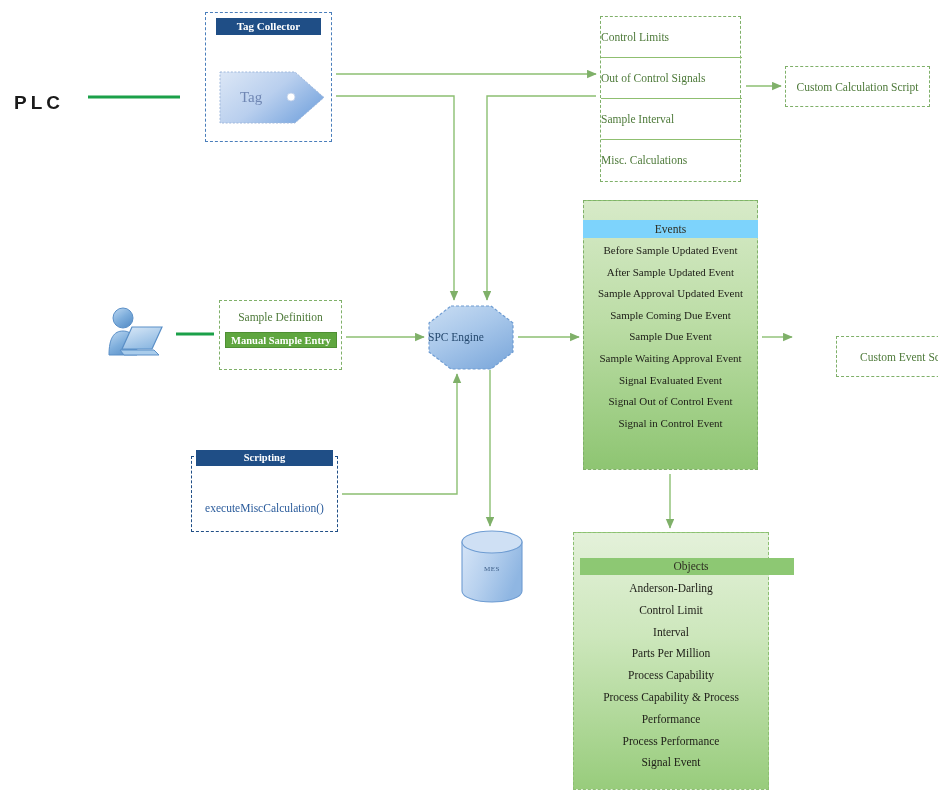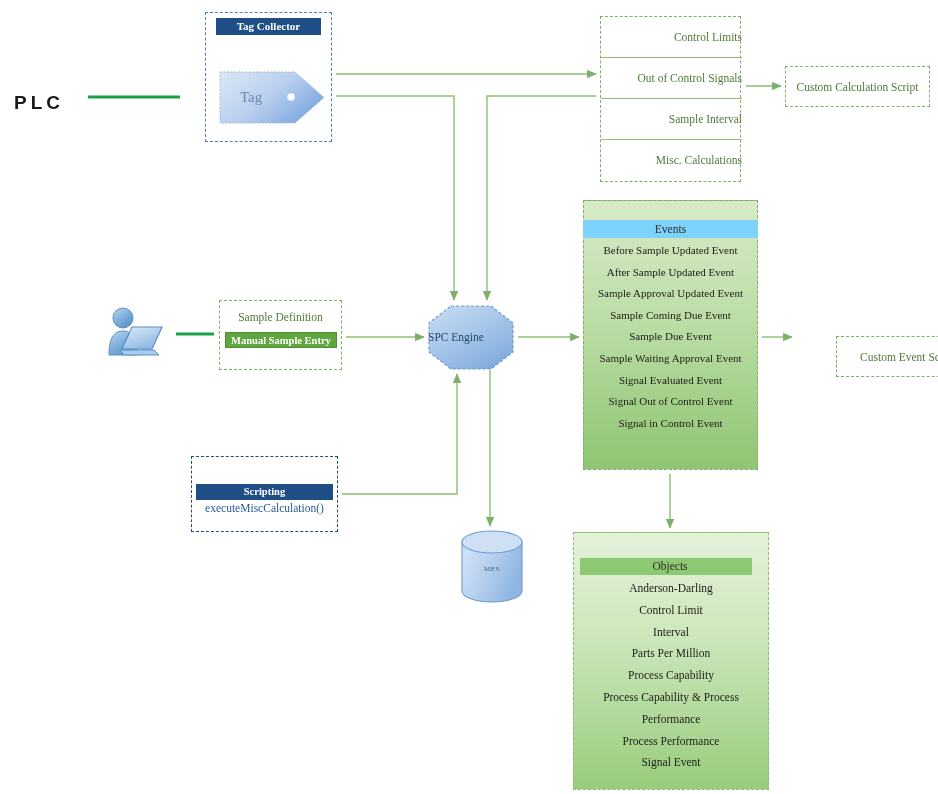--- a/index.html
+++ b/index.html
@@ -20,21 +20,21 @@
     background:#1F4E86;color:#ffffff;font-weight:bold;font-size:11px;
     text-align:center;line-height:17px;}
   #tag-shape{left:219px;top:70px;width:106px;height:55px;}
   #tag-shape svg{display:block;}
   #tag-label{left:240px;top:86px;width:60px;height:22px;color:#6f86b3;
     font-size:15px;line-height:22px;text-align:left;}
 
   
   #calc-group{left:600px;top:16px;width:141px;height:166px;
     border:1px dashed #7FB069;background:#ffffff;}
-  .calc-row{width:141px;height:41px;line-height:41px;text-align:right;
+  .calc-row{width:141px;height:41px;line-height:41px;text-align:left;
     font-size:11.5px;color:#4e7a3a;border-bottom:1px solid #8FBF70;
     box-sizing:border-box;}
   .calc-row.last{border-bottom:none;}
 
   
   .script-box{border:1px dashed #7FB069;background:#ffffff;
     text-align:center;font-size:11.5px;color:#4e7a3a;}
   #custom-calculation-script{left:785px;top:66px;width:145px;height:41px;line-height:41px;}
   #custom-event-script{left:796px;top:336px;width:144px;height:41px;line-height:41px;margin-left:40px;}
 
@@ -44,21 +44,21 @@
     border:1px dashed #7FB069;background:#ffffff;}
   #sample-definition-title{left:219px;top:308px;width:123px;height:18px;
     text-align:center;font-size:11.5px;color:#4e7a3a;line-height:18px;}
   #manual-sample-entry{left:225px;top:332px;width:112px;height:16px;
     background:#5FA63F;color:#ffffff;font-weight:bold;font-size:10.5px;
     text-align:center;line-height:16px;border:1px solid #4e8f33;}
 
   
   #scripting-group{left:191px;top:456px;width:147px;height:76px;
     border:1px dashed #1F4E86;background:#ffffff;}
-  #scripting-header{left:196px;top:484px;width:137px;height:16px;
+  #scripting-header{left:196px;top:450px;width:137px;height:16px;
     background:#1F4E86;color:#ffffff;font-weight:bold;font-size:10.5px;
     text-align:center;line-height:16px;}
   #scripting-method{left:191px;top:499px;width:147px;height:18px;
     text-align:center;font-size:11.5px;color:#2a5b9b;line-height:18px;}
 
   
   #spc-engine{left:428px;top:305px;width:86px;height:65px;}
   #spc-engine-label{left:428px;top:328px;width:86px;height:18px;
     text-align:left;font-size:11.5px;color:#24486e;line-height:18px;}
 
@@ -75,21 +75,21 @@
     background:#7dd3fc;color:#2e2e22;font-size:11.5px;text-align:center;
     line-height:18px;}
   #events-list{left:583px;top:240px;width:175px;height:225px;}
   #events-list .ev{height:21.6px;line-height:21.6px;text-align:center;
     font-size:11px;color:#1d1d17;}
 
   
   #objects-panel{left:573px;top:532px;width:196px;height:258px;
     border:1px dashed #8CBF72;
     background:linear-gradient(180deg,#E4F1DA 0%, #CDE7BC 40%, #98CC7C 100%);}
-  #objects-header{left:580px;top:558px;width:172px;height:17px;
+  #objects-header{left:580px;top:558px;width:214px;height:17px;
     background:#8DC873;color:#2e2e22;font-size:11.5px;text-align:center;
     line-height:17px;padding-left:8px;}
   #objects-list{left:573px;top:578px;width:196px;height:205px;}
   #objects-list .ob{height:21.8px;line-height:21.8px;text-align:center;
     font-size:11.5px;color:#1d1d17;}
 
   
   #connectors{left:0;top:0;width:938px;height:794px;pointer-events:none;}
 </style>
 </head>

